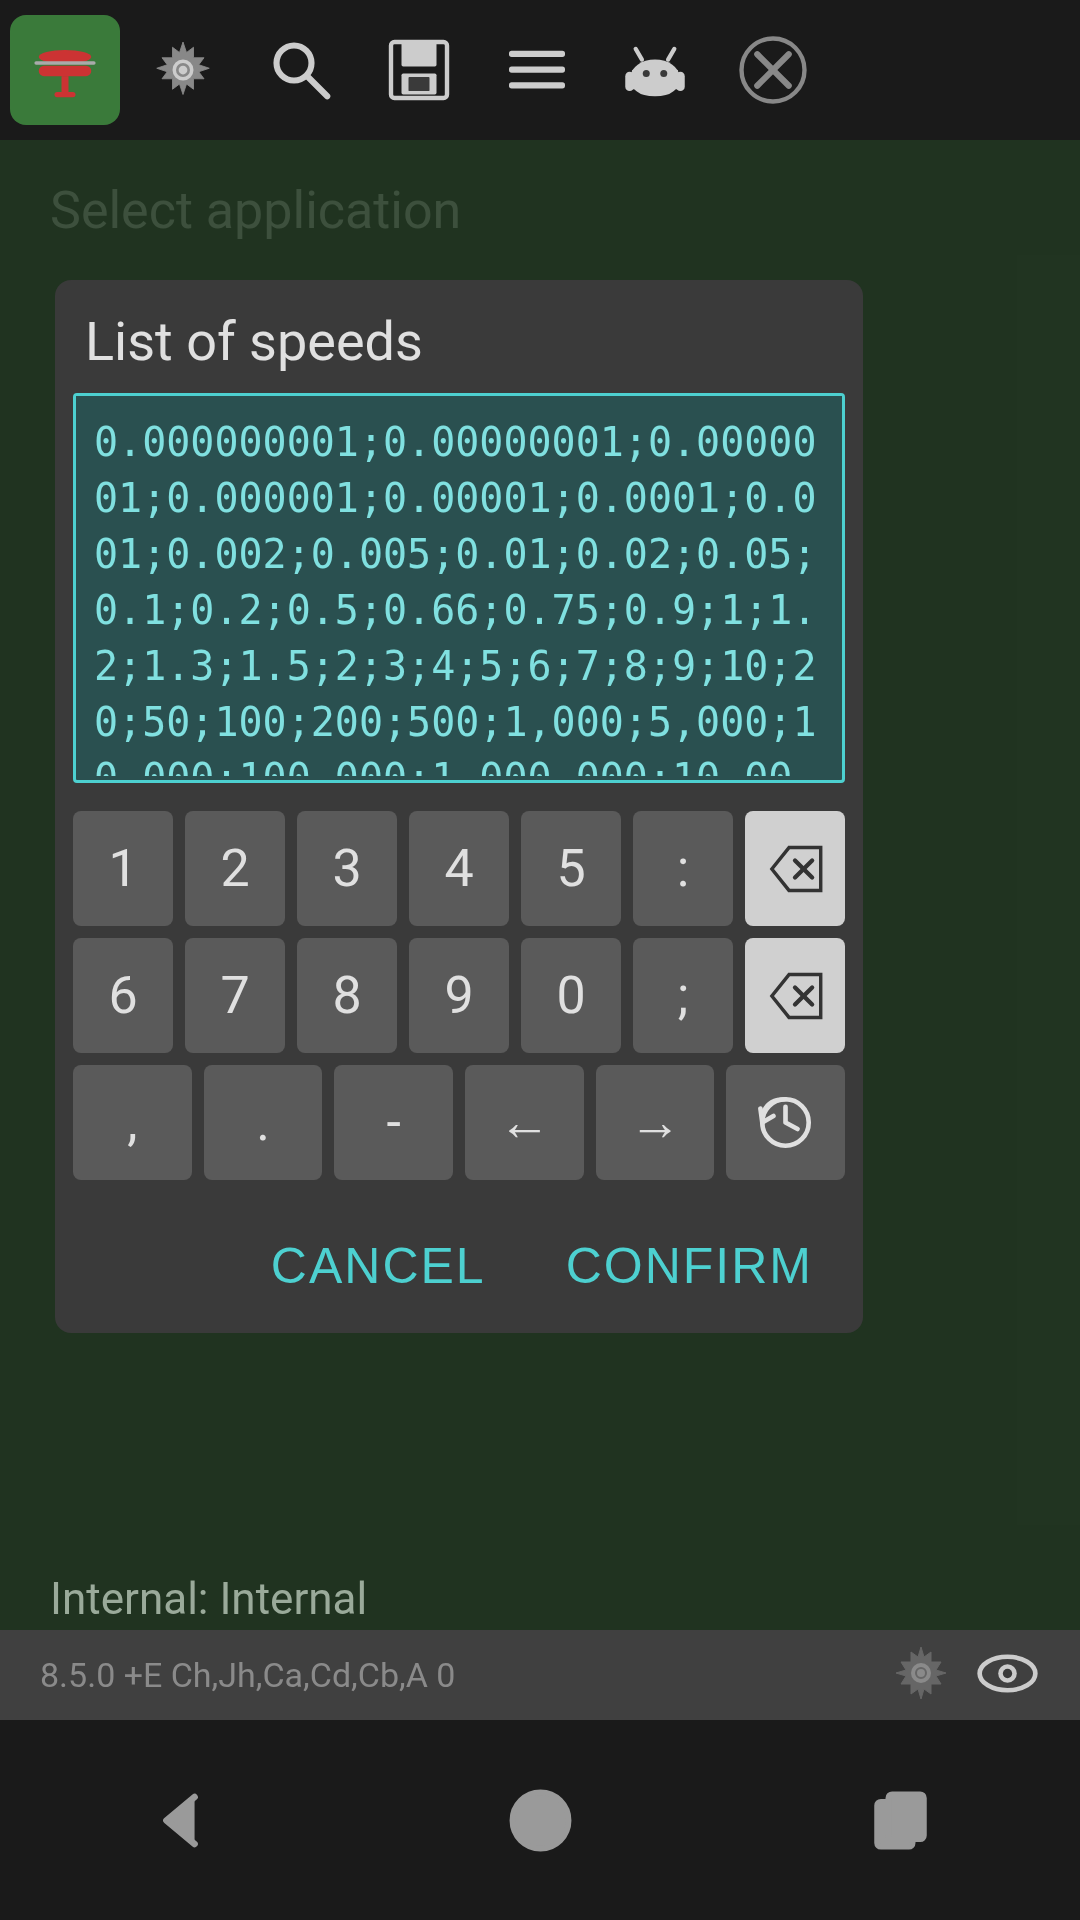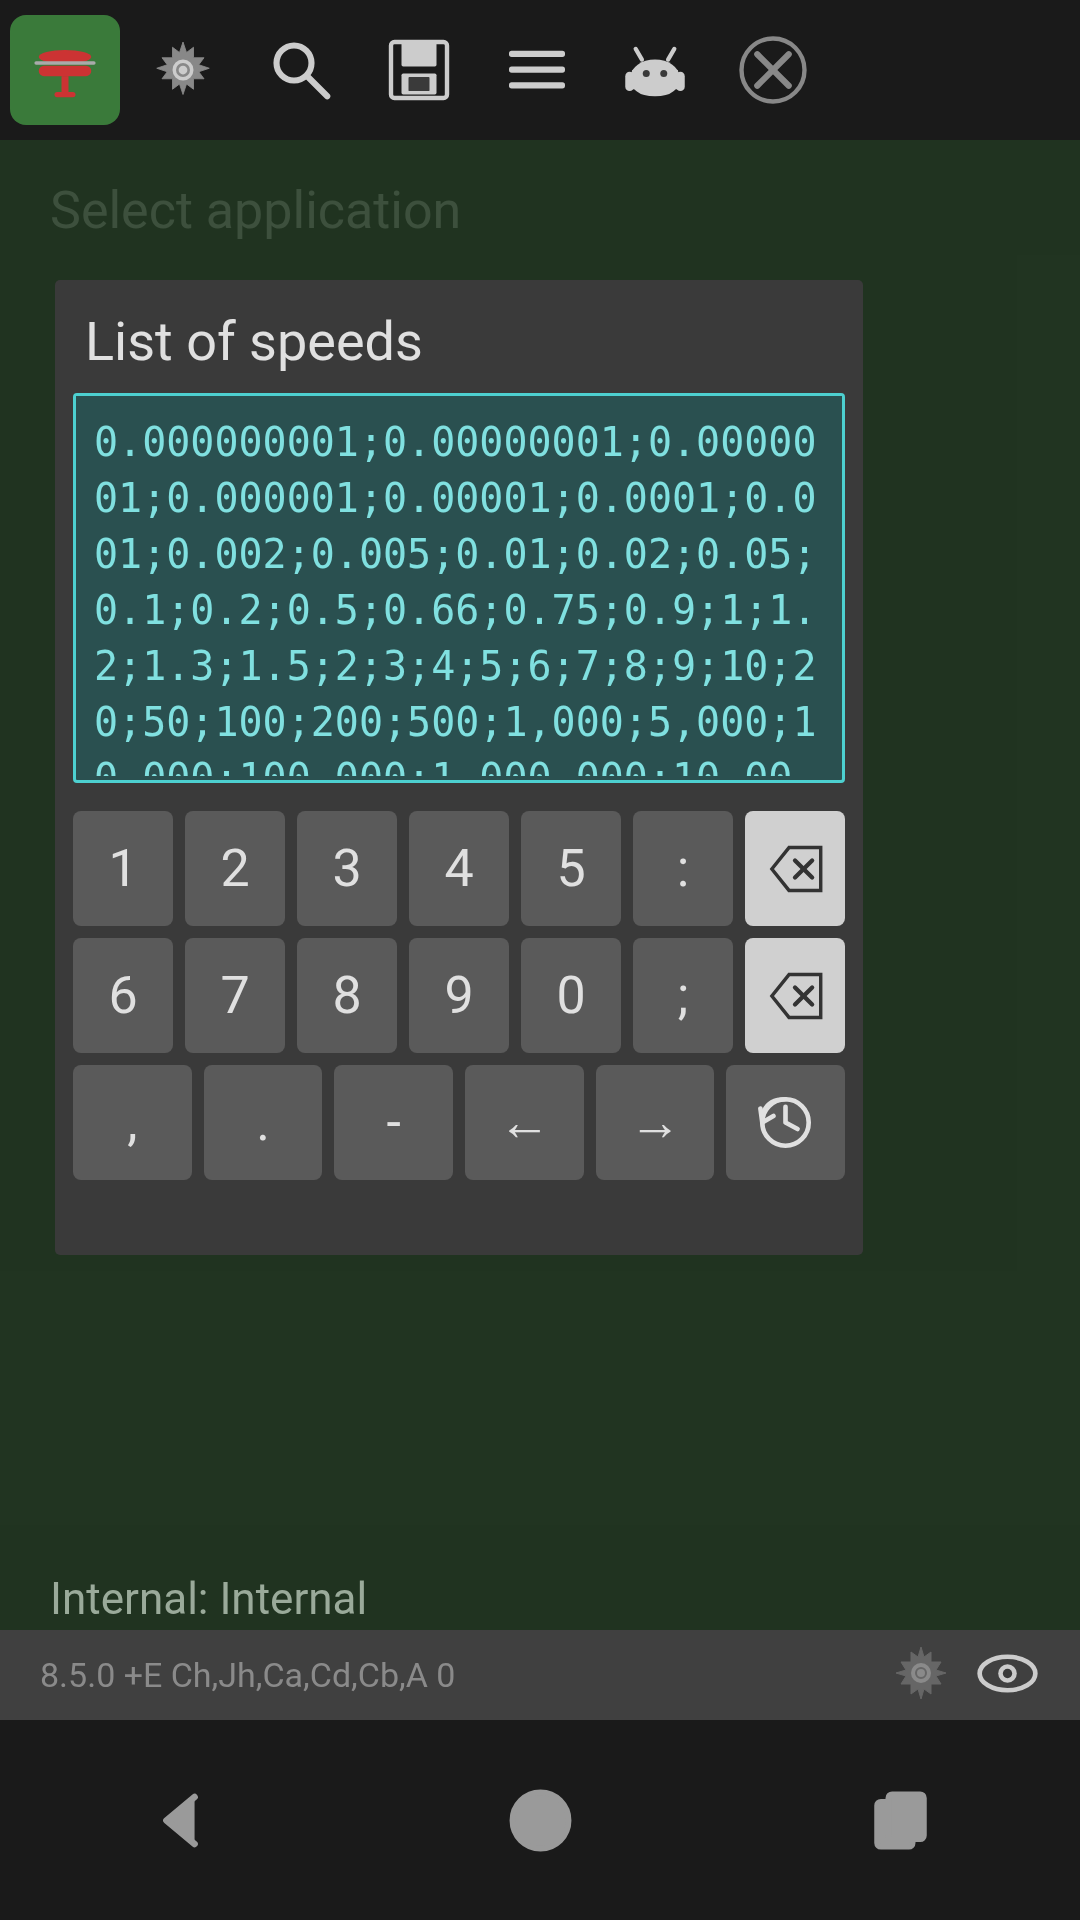--- a/index.html
+++ b/index.html
@@ -71,21 +71,21 @@
       background: rgba(30, 50, 30, 0.75);
     }
 
     
     .dialog {
       position: absolute;
       top: 280px;
       left: 55px;
       width: 808px;
       background: #3a3a3a;
-      border-radius: 5px;
+      border-radius: 16px;
       overflow: hidden;
     }
 
     .dialog-title {
       font-size: 54px;
       color: #e0e0e0;
       padding: 30px 30px 20px 30px;
       font-weight: normal;
     }
 
@@ -347,20 +347,22 @@
           <circle cx="35" cy="35" r="25" stroke="#e0e0e0" stroke-width="5" fill="none"></circle>
           <polyline points="35,18 35,35 48,42" stroke="#e0e0e0" stroke-width="5" stroke-linecap="round" stroke-linejoin="round" fill="none"></polyline>
           <path d="M10 35 Q10 10 35 10" stroke="#e0e0e0" stroke-width="5" fill="none" stroke-linecap="round"></path>
           <polyline points="8,20 10,35 22,28" stroke="#e0e0e0" stroke-width="5" stroke-linecap="round" stroke-linejoin="round" fill="none"></polyline>
         </svg>
       </div>
     </div>
   </div>
 
   <div class="dialog-buttons">
+    <button class="btn-cancel">CANCEL</button>
+    <button class="btn-confirm">CONFIRM</button>
   </div>
 </div>
 
 <div style="position:absolute; bottom:295px; left:50px; color:#9aaa9a; font-size:44px;">Internal: Internal</div>
 
 <div style="position:absolute; bottom:200px; left:0; width:100%; height:90px; background:#404040; display:flex; align-items:center; padding:0 40px; gap:20px;">
   <span style="color:#8a8a8a; font-size:34px;">8.5.0  +E  Ch,Jh,Ca,Cd,Cb,A  0</span>
   <div style="margin-left:auto; display:flex; gap:24px; align-items:center;">
     <div>
       <svg width="60" height="60" viewBox="0 0 60 60" fill="#8a8a8a" xmlns="http://www.w3.org/2000/svg">

